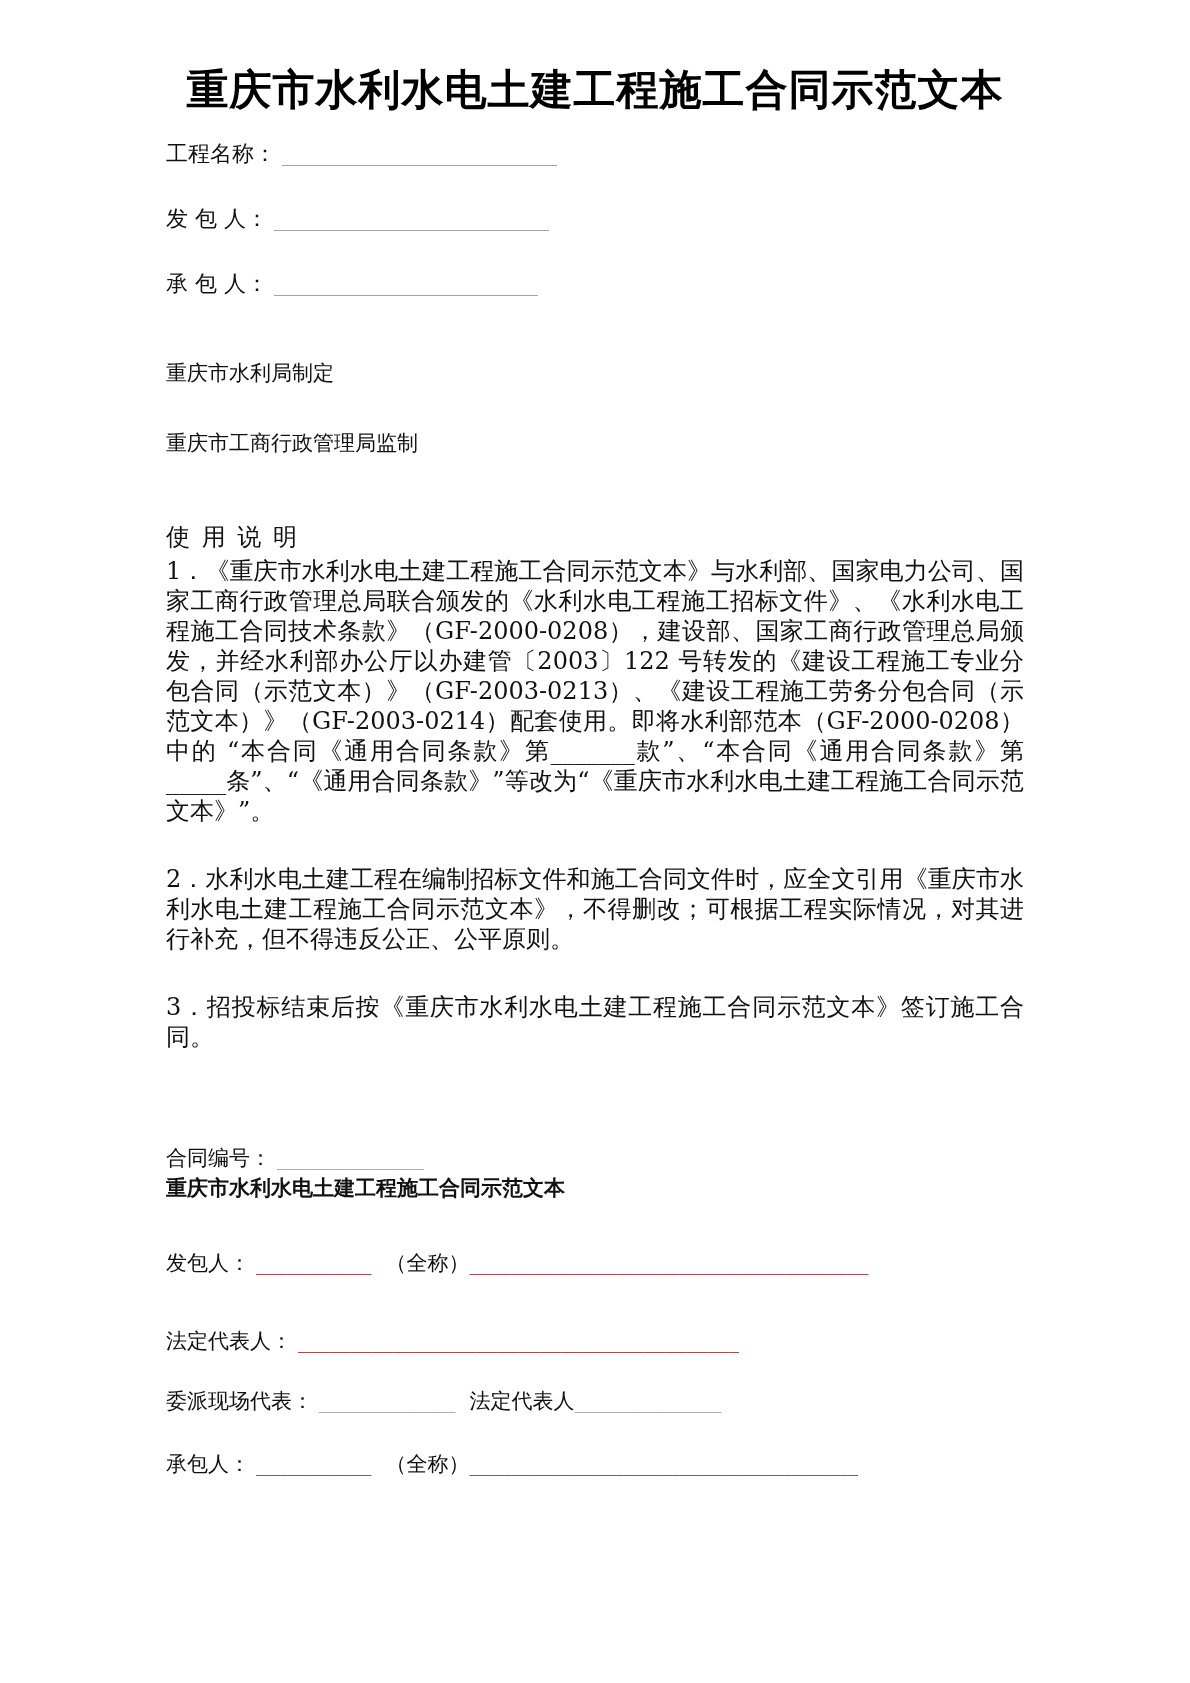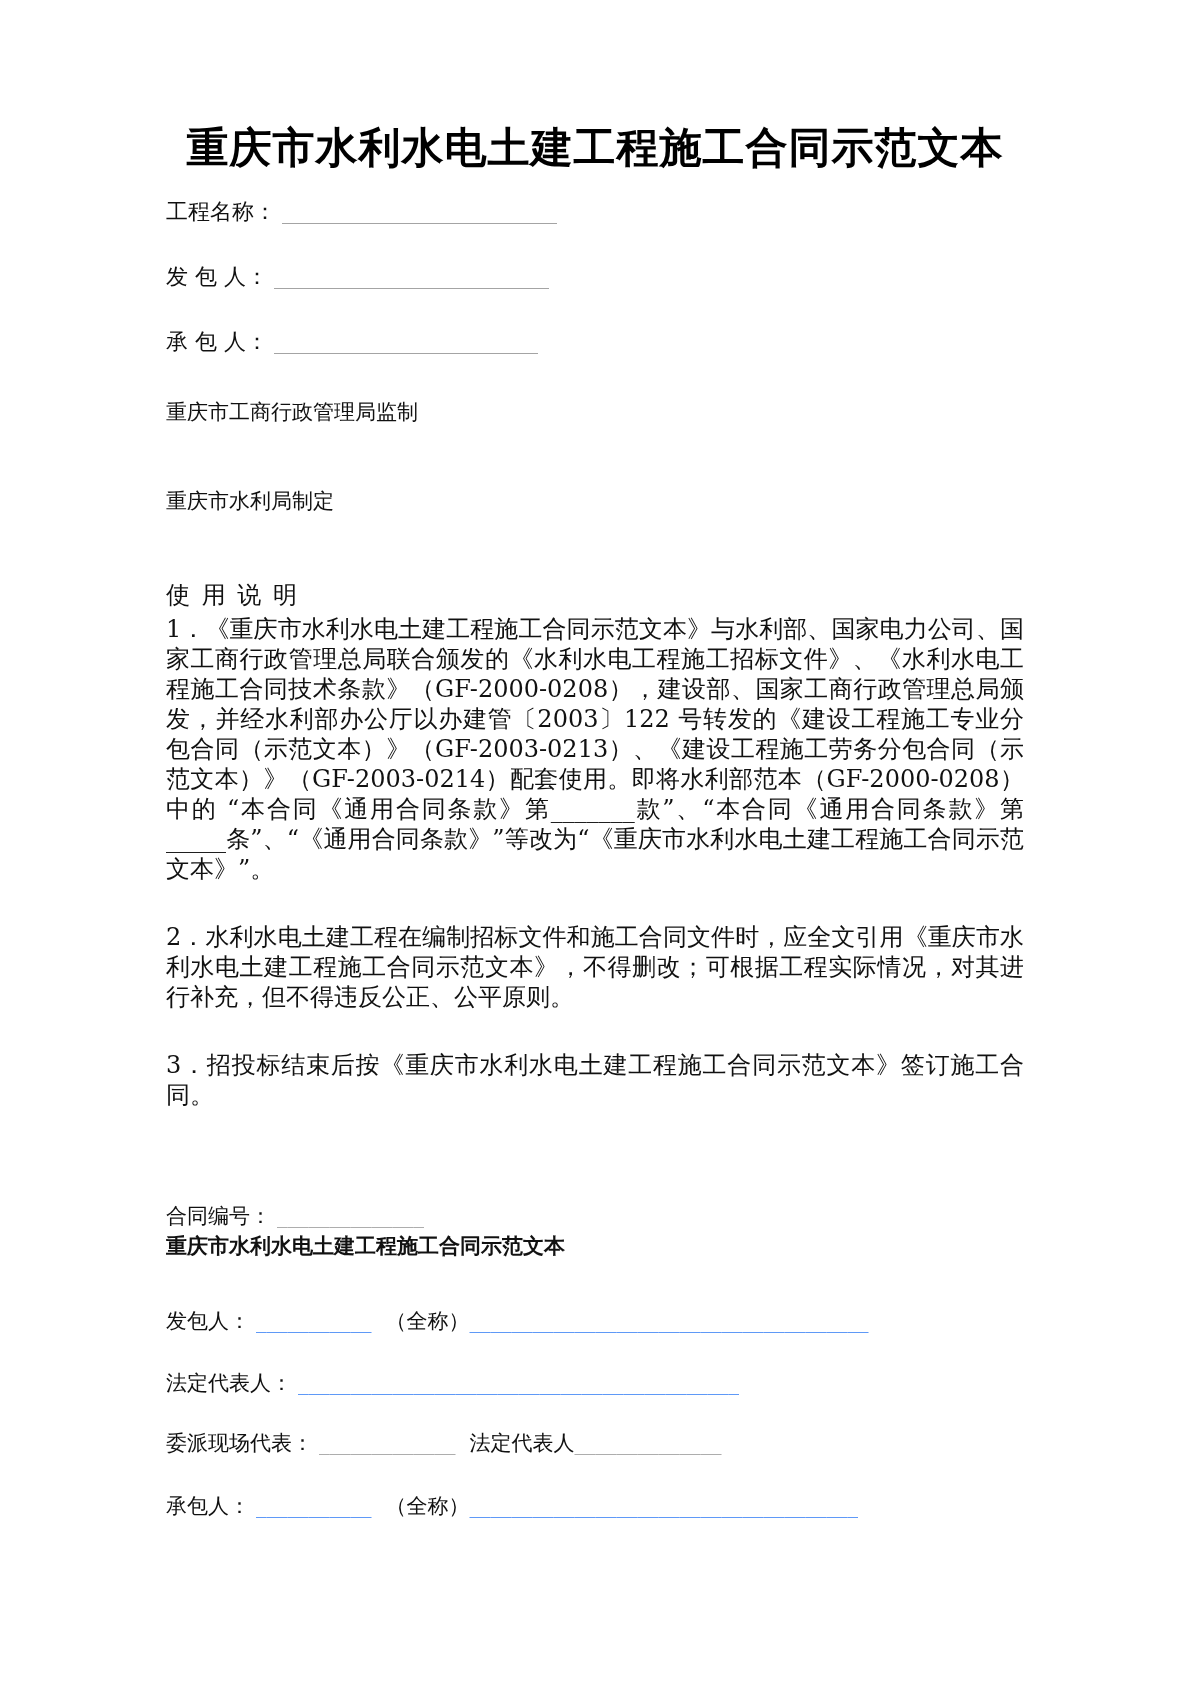--- a/index.html
+++ b/index.html
@@ -8,21 +8,21 @@
     width: 1190px;
     height: 1683px;
     background: #ffffff;
     overflow: hidden;
     font-family: "DejaVu Serif", "Liberation Serif", serif;
     color: #111111;
   }
   .content {
     width: 858px;
     margin-left: 166px;
-    padding-top: 120px;
+    padding-top: 62px;
   }
   .doc-title {
     font-size: 42px;
     font-weight: bold;
     color: #000000;
     text-align: center;
     line-height: 56px;
     margin: 0 0 22px 0;
     letter-spacing: 1px;
     white-space: nowrap;
@@ -30,21 +30,21 @@
   .cover-field {
     font-size: 22px;
     line-height: 28px;
     margin-bottom: 37px;
     white-space: nowrap;
   }
   .blank {
     color: #9a9a9a;
     letter-spacing: 0px;
   }
-  .blank.dark { color: #3b82f6; }
+  .blank.dark { color: #7f1d1d; }
   .issuer-line {
     font-size: 21px;
     line-height: 28px;
   }
   .issuer-top { margin-top: 61px; }
   .issuer-gap { margin-top: 42px; }
   .instructions {
     margin-top: 65px;
     font-size: 24px;
     line-height: 30px;
@@ -69,21 +69,21 @@
     font-size: 21px;
     line-height: 30px;
   }
   .contract-field {
     font-size: 21px;
     line-height: 30px;
     white-space: nowrap;
   }
   .cf-1 { margin-top: 45px; }
   .cf-2 { margin-top: 30px; }
-  .cf-3 { margin-top: 32px; }
+  .cf-3 { margin-top: 48px; }
   .cf-4 { margin-top: 30px; }
   .cf-5 { margin-top: 33px; }
   .seg-gap { display: inline-block; width: 14px; }
   .seg-gap-sm { display: inline-block; width: 6px; }
 </style>
 </head>
 <body>
 
 <div class="page">
   <div class="content">
@@ -95,22 +95,22 @@
     </div>
 
     <div class="cover-field">
       <span>发 包 人：</span><span class="seg-gap-sm"></span><span class="blank">_________________________</span>
     </div>
 
     <div class="cover-field">
       <span>承 包 人：</span><span class="seg-gap-sm"></span><span class="blank">________________________</span>
     </div>
 
+    <div class="issuer-line issuer-top">重庆市水利局制定</div>
     <div class="issuer-line issuer-gap">重庆市工商行政管理局监制</div>
-    <div class="issuer-line issuer-top">重庆市水利局制定</div>
 
     <div class="instructions">
       <div class="heading">使 用 说 明</div>
       <p class="para first">1．《重庆市水利水电土建工程施工合同示范文本》与水利部、国家电力公司、国家工商行政管理总局联合颁发的《水利水电工程施工招标文件》、《水利水电工程施工合同技术条款》（GF-2000-0208），建设部、国家工商行政管理总局颁发，并经水利部办公厅以办建管〔2003〕122 号转发的《建设工程施工专业分包合同（示范文本）》（GF-2003-0213）、《建设工程施工劳务分包合同（示范文本）》（GF-2003-0214）配套使用。即将水利部范本（GF-2000-0208）中的 “本合同《通用合同条款》第_______款”、“本合同《通用合同条款》第_____条”、“《通用合同条款》”等改为“《重庆市水利水电土建工程施工合同示范文本》”。</p>
       <p class="para">2．水利水电土建工程在编制招标文件和施工合同文件时，应全文引用《重庆市水利水电土建工程施工合同示范文本》，不得删改；可根据工程实际情况，对其进行补充，但不得违反公正、公平原则。</p>
       <p class="para">3．招投标结束后按《重庆市水利水电土建工程施工合同示范文本》签订施工合同。</p>
     </div>
 
     <div class="contract-head">
       <span>合同编号：</span><span class="seg-gap-sm"></span><span class="blank">______________</span>

